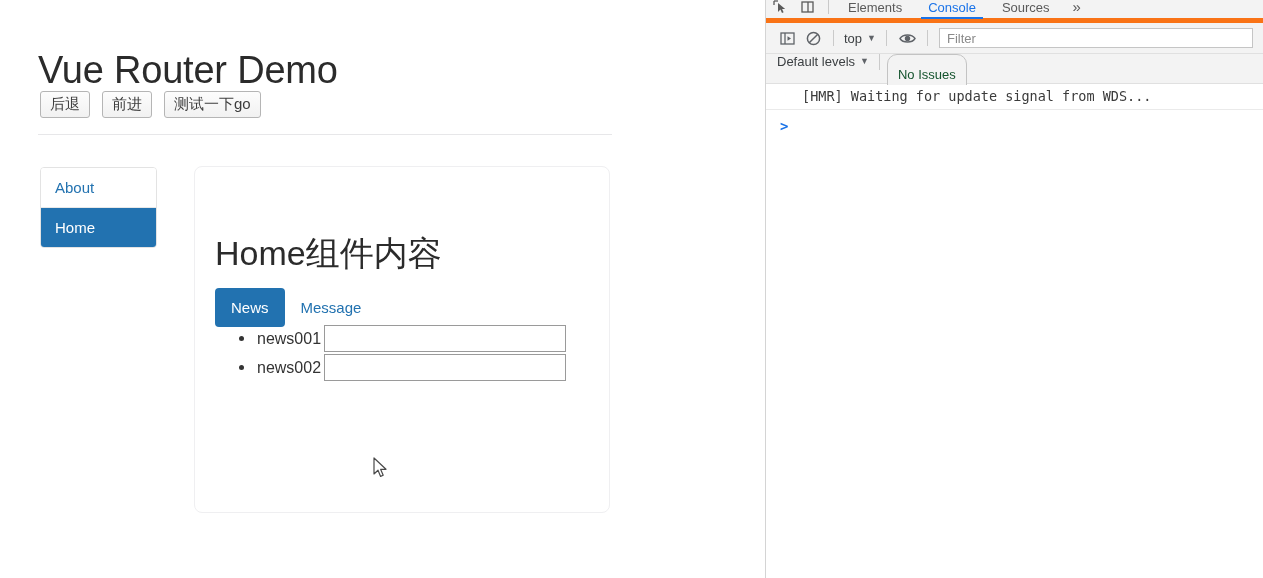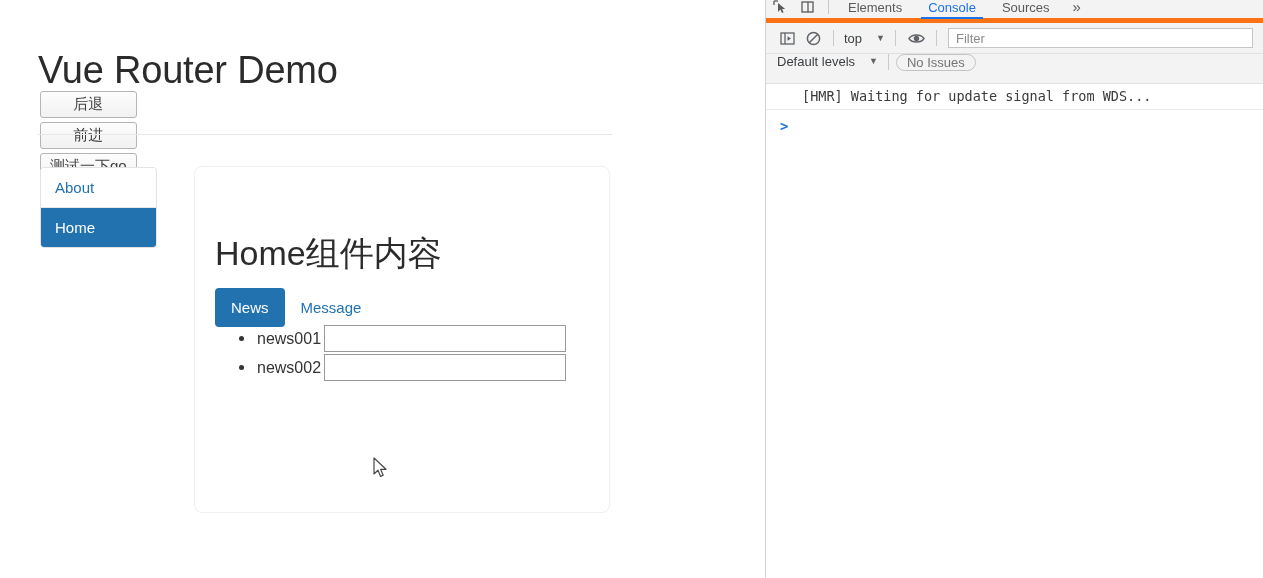--- a/index.html
+++ b/index.html
@@ -36,22 +36,21 @@
     letter-spacing: -0.2px;
     color: #2b2b2b;
     white-space: nowrap;
   }
 
   #nav-buttons {
     position: absolute;
     left: 40px;
     top: 91px;
     display: flex;
-    gap: 4px;
-    flex-direction: column;
+    gap: 12px;
   }
   .nav-btn {
     font-family: "Liberation Sans", "DejaVu Sans", sans-serif;
     font-size: 15px;
     line-height: 16px;
     padding: 4px 9px 5px 9px;
     background: linear-gradient(#fdfdfd, #f1f1f1);
     border: 1px solid #b5b5b5;
     border-radius: 3px;
     color: #3c3c3c;
@@ -292,21 +291,21 @@
     width: 1px;
     height: 16px;
     background: #cacaca;
     margin: 0 7px;
   }
   .tb-select {
     font-size: 13px;
     color: #3c4043;
     display: flex;
     align-items: center;
-    gap: 14px;
+    gap: 5px;
     cursor: pointer;
     padding: 0 3px;
     white-space: nowrap;
   }
   .caret { font-size: 9px; color: #5f6368; line-height: 1; }
   #filter-input {
     flex: 1;
     height: 20px;
     margin-left: 4px;
     margin-right: 2px;
@@ -326,25 +325,25 @@
     background: #f3f3f3;
     border-bottom: 1px solid #e0e0e0;
     display: flex;
     align-items: flex-start;
     padding: 0 8px;
     box-sizing: border-box;
   }
   #no-issues-btn {
     font-family: "Liberation Sans", "DejaVu Sans", sans-serif;
     font-size: 13px;
-    color: #737373;
+    color: #14532d;
     background: #f3f3f3;
     border: 1px solid #c3c3c3;
     border-radius: 10px;
-    padding: 0 10px;
+    padding: 12px 10px;
     cursor: pointer;
     white-space: nowrap;
   }
 
   #console-body {
     position: absolute;
     left: 0;
     top: 85px;
     right: 0;
     bottom: 0;

